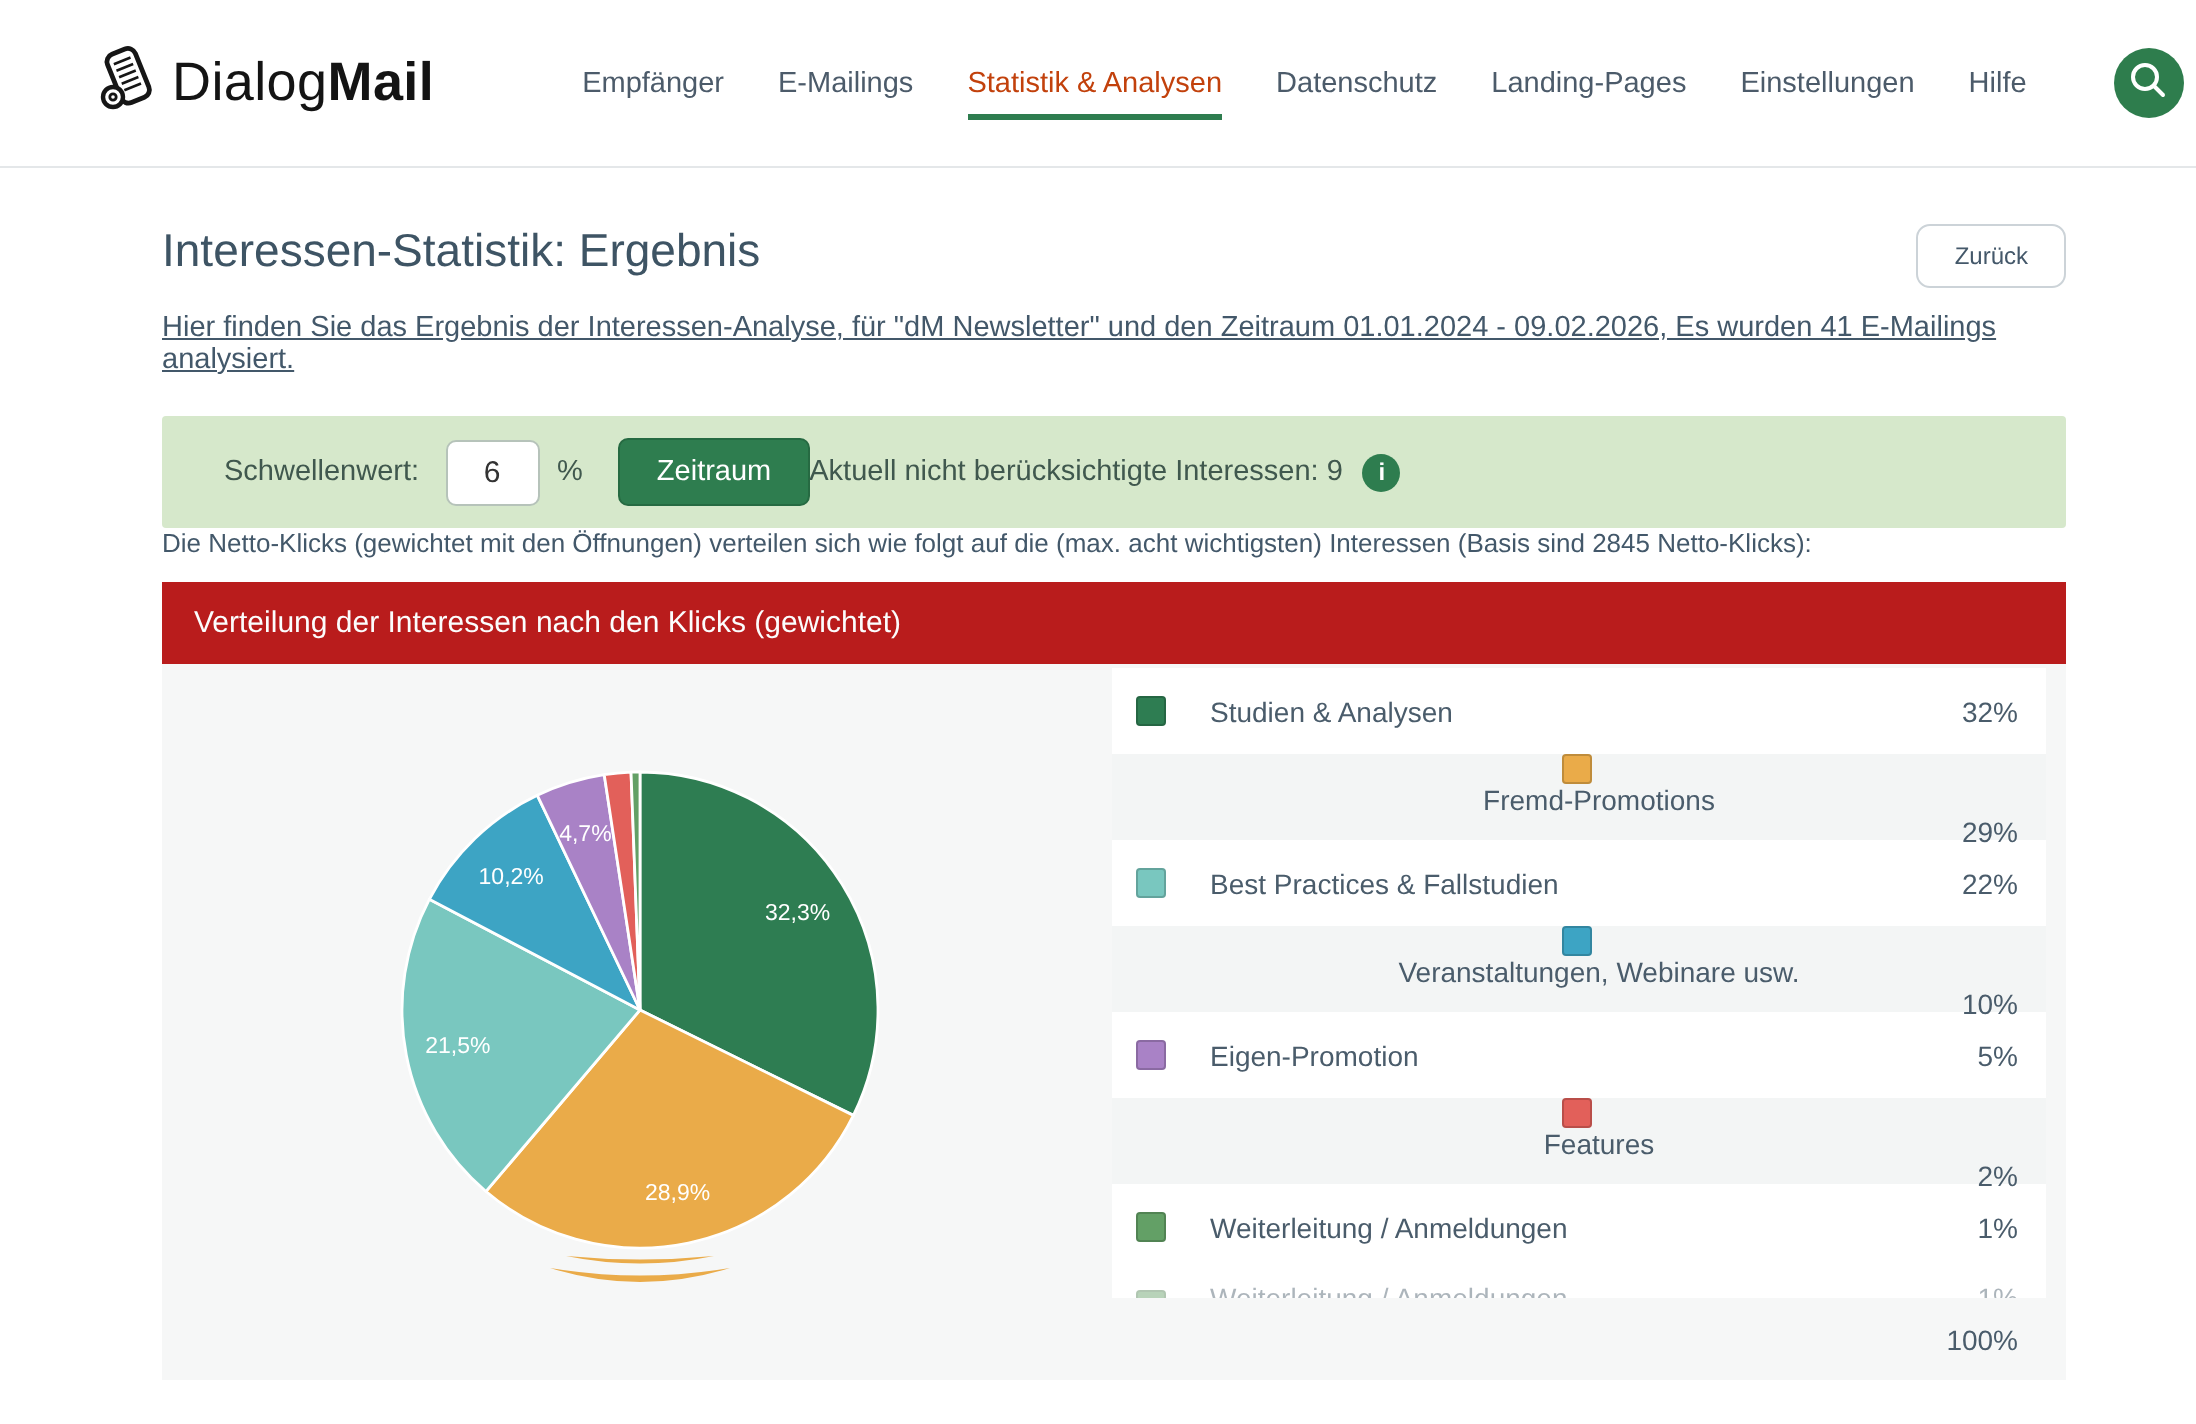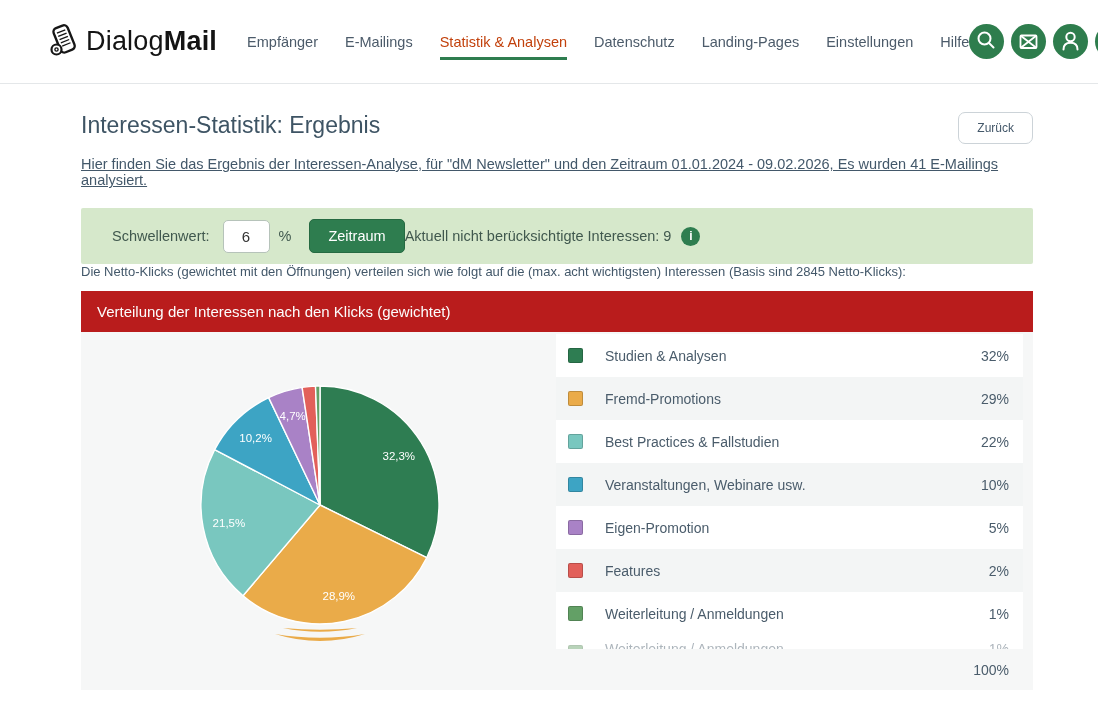--- a/index.html
+++ b/index.html
@@ -1,21 +1,21 @@
 <!DOCTYPE html>
 <html><head>
 <meta charset="utf-8">
 <style>
   * { box-sizing: border-box; margin: 0; padding: 0; }
   html,body { width:1098px; height:712px; overflow:hidden; background:#ffffff;
     font-family:"Liberation Sans", sans-serif; color:#44586a; }
 
   
   .topbar { height:84px; display:flex; align-items:center; padding:0 48px;
-    border-bottom:1px solid #e4e7e9; background:#fff; }
+    border-bottom:1px solid #e4e7e9; background:#fff;gap:44px; }
   .logo { display:flex; align-items:center; gap:6px; color:#141414; }
   .logo-text { font-size:27px; letter-spacing:.2px; color:#141414; }
   .logo-text b { font-weight:800; }
   .nav { display:flex; gap:27px; margin-left:30px; font-size:14.5px; color:#4c5b6a; white-space:nowrap; }
   .nav-item { position:relative; padding:6px 0; cursor:pointer; }
   .nav-item.active { color:#c2410c; }
   .nav-item.active::after { content:""; position:absolute; left:0; right:0; bottom:-4px;
     height:3px; background:#2e7d4f; }
   .iconbar { margin-left:auto; display:flex; gap:7px; }
   .circle-btn { width:35px; height:35px; border-radius:50%; background:#2e7d4d;
@@ -45,21 +45,21 @@
   .note { font-size:13px; color:#43586a; width:952px; }
 
   
   .card { margin-top:12px; width:952px; }
   .card-header { background:#b91c1c; color:#fcfdfd; font-size:15px; padding:12px 16px; }
   .card-body { position:relative; background:#f6f7f7; height:358px; }
   .pie-wrap { position:absolute; left:116px; top:50px; }
 
   .legend { position:absolute; top:2px; right:10px; width:467px; font-size:14px; color:#4a5c6b; }
   .legend-row { height:43px; display:flex; align-items:center; padding:0 14px 0 12px; background:#fff; }
-  .legend-row.alt { background:#f3f5f5; }
+  .legend-row.alt { background:#f3f5f5;flex-direction:column; }
   .swatch { width:15px; height:15px; border-radius:2px; border:1px solid rgba(0,0,0,.18); flex:none; }
   .legend-label { margin-left:22px; }
   .legend-pct { margin-left:auto; }
   .legend-clip { height:14px; overflow:hidden; background:#fff; }
   .legend-clip .inner { height:43px; display:flex; padding:6px 14px 0 12px; opacity:.45; }
   .legend-clip .swatch { margin-top:4px; }
   .legend-total { text-align:right; padding:13px 14px; font-size:14px; color:#4a5c6b; }
 </style>
 </head>
 <body>

